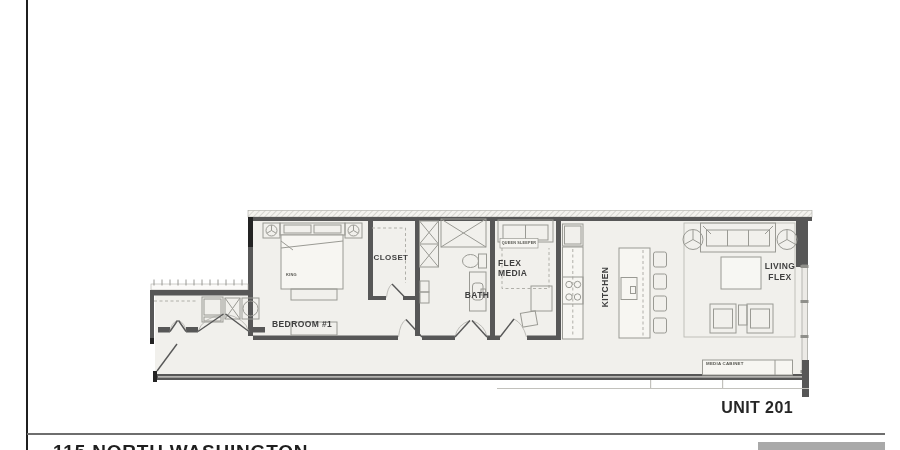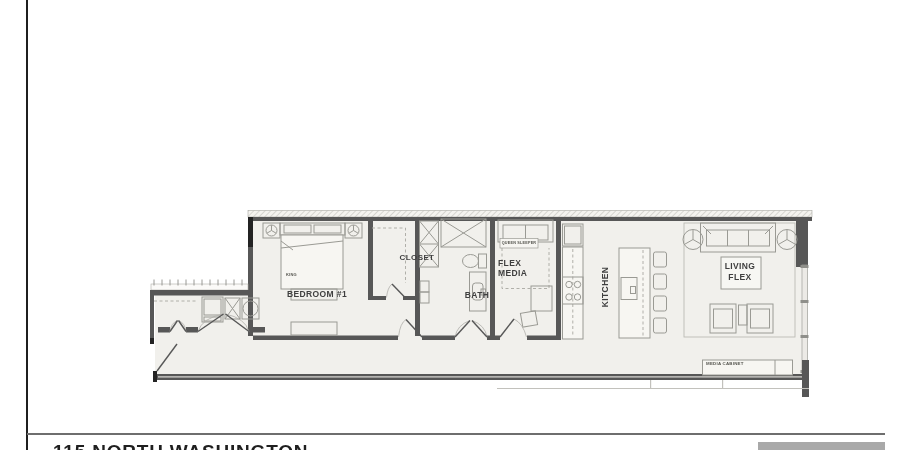--- a/index.html
+++ b/index.html
@@ -13,27 +13,27 @@
   .ln  { fill:none; stroke: var(--line); stroke-width:1; }
   .lnf { fill:#f7f6f2; stroke: var(--line); stroke-width:1; }
   .dash{ fill:none; stroke:#a8a7a1; stroke-width:.9; stroke-dasharray:3 2.5; }
   .leaf{ stroke: var(--wall); stroke-width:1.4; fill:none; }
   .arc { stroke:#b0afa9; stroke-width:.8; fill:none; }
   .thin{ fill:none; stroke:#bcbbb5; stroke-width:.9; }
   .tick{ stroke:#8f8f8a; stroke-width:.9; }
   
   .lbl{position:absolute;font-weight:700;color:#3f3f3f;letter-spacing:.4px;line-height:1.12;
        white-space:nowrap;}
-  .lbl-bedroom{left:272px;top:290px;width:90px;text-align:center;font-size:8.5px;}
-  .lbl-closet {left:368px;top:254px;width:46px;text-align:center;font-size:8px;margin-left:26px;}
+  .lbl-bedroom{left:272px;top:320px;width:90px;font-size:8.5px;}
+  .lbl-closet {left:368px;top:254px;width:46px;text-align:center;font-size:8px;}
   .lbl-bath   {left:428px;top:291px;width:44px;text-align:center;font-size:8.5px;padding-left:27px;}
   .lbl-flex   {left:498px;top:259px;width:54px;font-size:8.5px;line-height:9.5px;}
   .lbl-kitchen{left:601px;top:309px;width:44px;text-align:center;font-size:8.5px;
                transform:rotate(-90deg);transform-origin:0 0;}
-  .lbl-living {left:721px;top:261px;width:38px;text-align:center;font-size:8.5px;line-height:10.5px;}
+  .lbl-living {left:721px;top:261px;width:38px;text-align:center;font-size:8.5px;line-height:10.5px;padding-left:40px;}
   .lbl-king   {left:286px;top:273px;font-size:8px;transform:scale(.5);transform-origin:0 0;color:#55554f;}
   .lbl-queen  {left:500px;top:238px;width:76px;height:19px;display:flex;align-items:center;
                justify-content:center;font-size:7.5px;transform:scale(.5);transform-origin:0 0;color:#55554f;}
   .lbl-media  {left:706px;top:362px;font-size:8px;transform:scale(.55);transform-origin:0 0;color:#55554f;}
   .unit-label {position:absolute;left:693px;top:399px;width:100px;text-align:right;
                font-size:16px;font-weight:700;color:#262626;letter-spacing:.4px;}
   .footer-rule{position:absolute;left:27px;top:433px;width:858px;height:1.5px;background:#6e6e6e;}
   .footer-bar {position:absolute;left:758px;top:442px;width:127px;height:8px;background:var(--footer-bar);}
   .address    {position:absolute;left:53px;top:441px;font-size:19px;font-weight:700;
                color:#1f1f1f;letter-spacing:.8px;white-space:nowrap;}
@@ -259,17 +259,18 @@
   <div class="lbl lbl-bath">BATH</div>
   <div class="lbl lbl-flex"><span>FLEX</span><br>
        <span>MEDIA</span></div>
   <div class="lbl lbl-kitchen">KITCHEN</div>
   <div class="lbl lbl-living"><span>LIVING</span><br>
        <span>FLEX</span></div>
   <div class="lbl lbl-king">KING</div>
   <div class="lbl lbl-queen">QUEEN SLEEPER</div>
   <div class="lbl lbl-media">MEDIA CABINET</div>
 
+  <div class="unit-label">UNIT 201</div>
   <div class="footer-rule"></div>
   <div class="address">115 NORTH WASHINGTON</div>
   <div class="footer-bar"></div>
 
 </div>
 
 </body></html>

